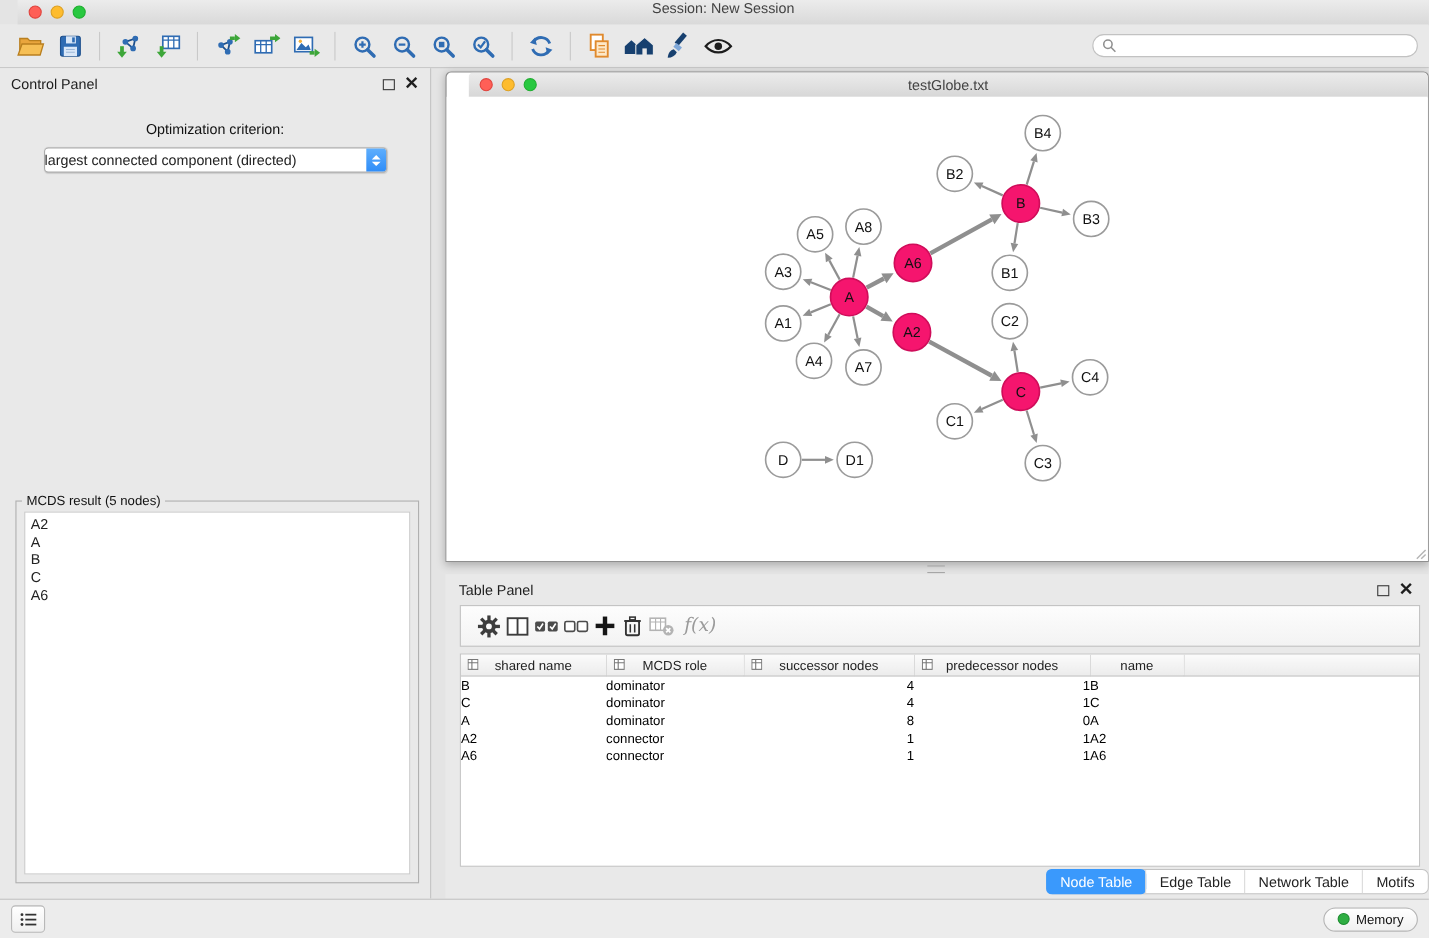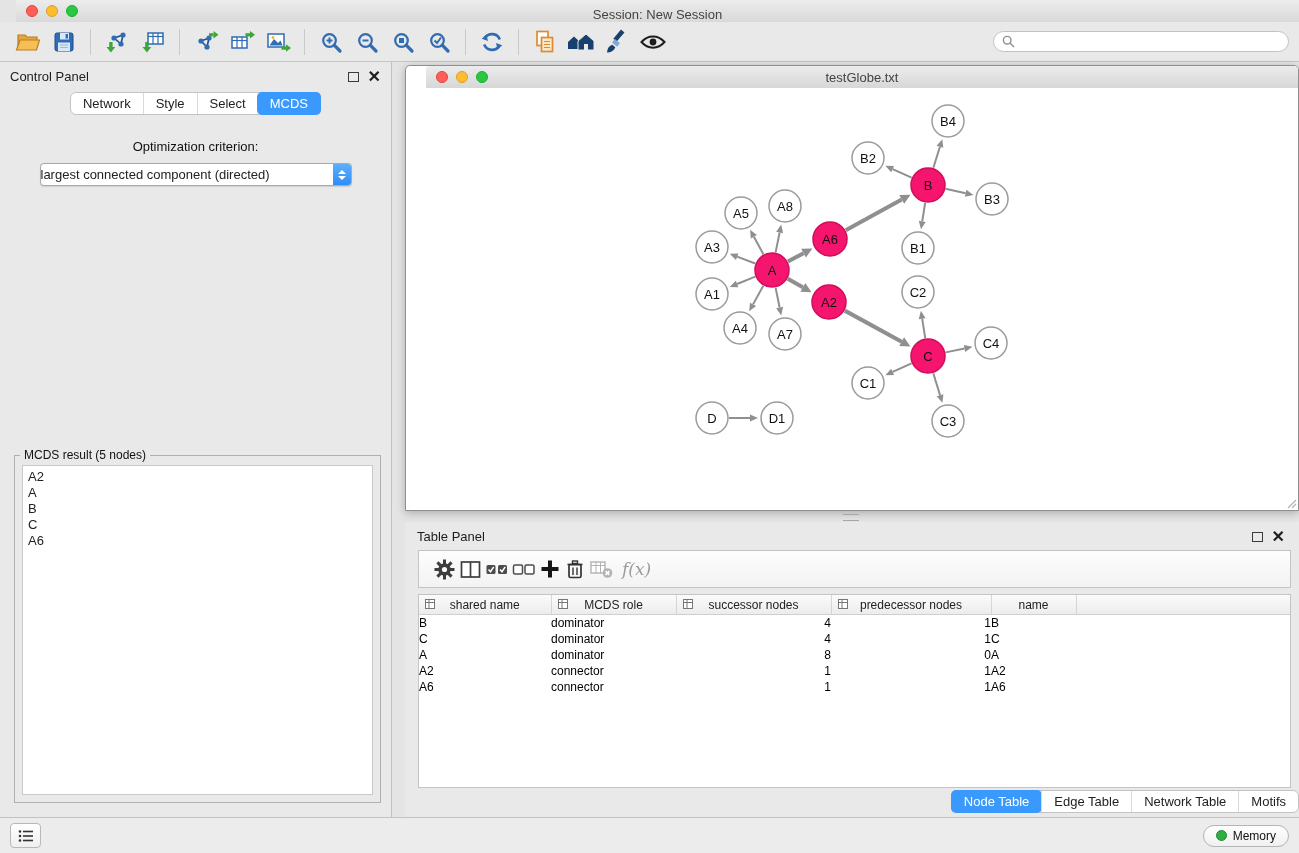--- a/index.html
+++ b/index.html
@@ -1,20 +1,20 @@
 <!DOCTYPE html>
 <html><head>
 <meta charset="utf-8">
 <style>
   html,body{margin:0;padding:0;}
   .app{position:relative;width:1299px;height:853px;background:#e4e4e4;font-family:"Liberation Sans",sans-serif;overflow:hidden;color:#222;}
   svg{display:block;}
 
   
-  .titlebar{position:absolute;top:0;left:16px;right:0;height:22px;background:linear-gradient(#ececec,#d9d9d9);border-bottom:1px solid #bdbdbd;display:flex;align-items:flex-end;}
+  .titlebar{position:absolute;top:0;left:16px;right:0;height:22px;background:linear-gradient(#ececec,#d9d9d9);border-bottom:1px solid #bdbdbd;display:flex;align-items:flex-start;}
   .traffic{position:absolute;left:10px;top:5px;display:flex;gap:8px;}
   .light{width:12px;height:12px;border-radius:50%;box-sizing:border-box;}
   .red{background:#ff5f57;border:1px solid #e0443e;}
   .yellow{background:#febc2e;border:1px solid #dea123;}
   .green{background:#28c840;border:1px solid #1faf30;}
   .win-title{flex:1;text-align:center;font-size:13px;color:#434343;}
 
   
   .toolbar{position:absolute;top:22px;left:0;right:0;height:40px;background:#e9e9e9;border-bottom:1px solid #c6c6c6;display:flex;align-items:center;padding:0 10px;box-sizing:border-box;}
   .tb-btn{width:36px;height:34px;display:flex;align-items:center;justify-content:center;border-radius:4px;}
@@ -251,28 +251,20 @@
     </div>
   </div>
 
   <div class="control-panel">
     <div class="panel-head">
       <span>Control Panel</span>
       <span class="panel-ctls">
         <span class="float-btn"></span>
         <span class="close-btn">✕</span>
       </span>
-    </div>
-    <div class="tabs-row">
-      <div class="segmented">
-        <span class="seg">Network</span>
-        <span class="seg">Style</span>
-        <span class="seg">Select</span>
-        <span class="seg active">MCDS</span>
-      </div>
     </div>
     <div class="opt-label">Optimization criterion:</div>
     <div class="dropdown">
       <span class="val">largest connected component (directed)</span>
       <span class="stepper">
           <span class="tri-up"></span>
           <span class="tri-down"></span>
         </span>
     </div>
     <div class="result-box">

